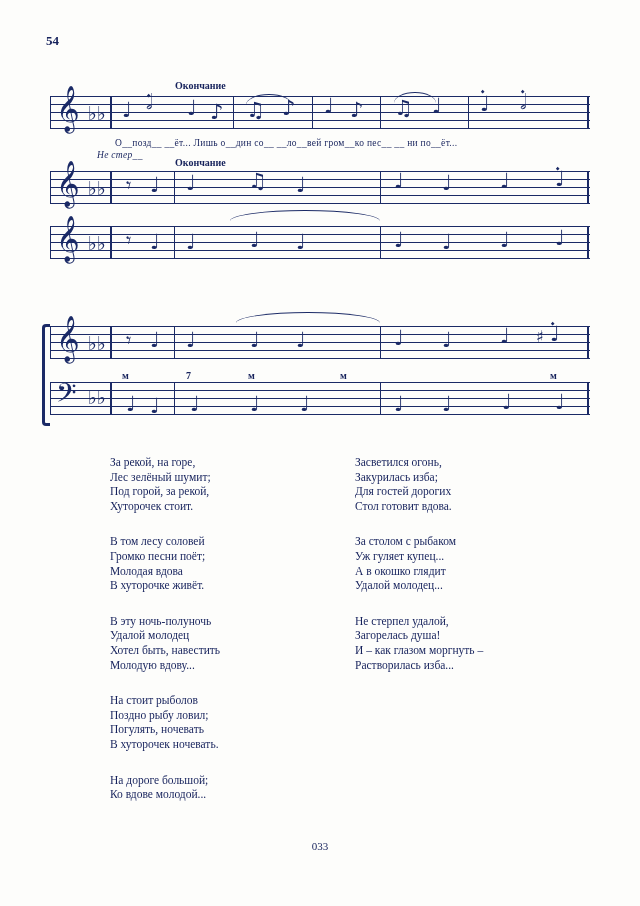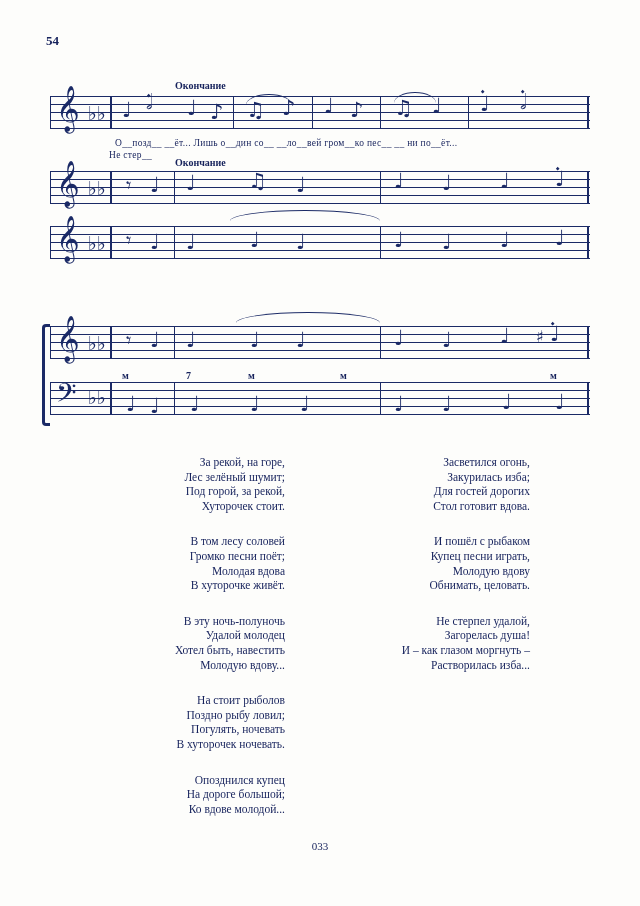--- a/index.html
+++ b/index.html
@@ -158,21 +158,20 @@
 
   
   .verses {
     position: absolute;
     top: 455px;
     left: 0;
     width: 640px;
     display: flex;
     justify-content: center;
     gap: 70px;
-    text-align: right;
   }
   .verse-col {
     width: 175px;
   }
   .stanza {
     margin-bottom: 21px;
   }
   .stanza div {
     font-size: 11.5px;
     line-height: 14.6px;
@@ -226,21 +225,21 @@
         <div class="note" style="left:470px;top:-4px;">𝅗𝅥</div>
 
         <div class="slur" style="left:196px;top:-2px;width:46px;"></div>
         <div class="slur" style="left:344px;top:-4px;width:42px;"></div>
 
         <div class="fermata" style="left:430px;top:-18px;">𝆺</div>
         <div class="fermata" style="left:470px;top:-18px;">𝆺</div>
       </div>
 
       <div class="lyricline" style="left:65px;top:52px;">О__позд__ __ёт... Лишь о__дин   со__ __ло__вей   гром__ко   пес__ __ ни  по__ёт...</div>
-      <div class="lyricline" style="left:59px;top:64px;">Не  стер__</div>
+      <div class="lyricline" style="left:47px;top:64px;font-style:italic;">Не  стер__</div>
     </div>
 
     <div class="system" style="top:95px;height:130px;">
       <div class="marking" style="left:125px;top:-4px;">Окончание</div>
 
       <div class="staff" style="top:10px;">
         <div class="line"></div>
         <div class="line"></div>
         <div class="line"></div>
         <div class="line"></div>
@@ -380,38 +379,37 @@
         <div>Хотел быть, навестить</div>
         <div>Молодую вдову...</div>
       </div>
       <div class="stanza">
         <div>На стоит рыболов</div>
         <div>Поздно рыбу ловил;</div>
         <div>Погулять, ночевать</div>
         <div>В хуторочек ночевать.</div>
       </div>
       <div class="stanza">
-        <div>Опозднился купец</div>
         <div>На дороге большой;</div>
         <div>Ко вдове молодой...</div>
       </div>
     </div>
 
     <div class="verse-col">
       <div class="stanza">
         <div>Засветился огонь,</div>
         <div>Закурилась изба;</div>
         <div>Для гостей дорогих</div>
         <div>Стол готовит вдова.</div>
       </div>
       <div class="stanza">
-        <div>И пошёл с рыбаком</div>
-        <div>Купец песни играть,</div>
-        <div>Молодую вдову</div>
-        <div>Обнимать, целовать.</div>
+        <div>За столом с рыбаком</div>
+        <div>Уж гуляет купец...</div>
+        <div>А в окошко глядит</div>
+        <div>Удалой молодец...</div>
       </div>
       <div class="stanza">
         <div>Не стерпел удалой,</div>
         <div>Загорелась душа!</div>
         <div>И – как глазом моргнуть –</div>
         <div>Растворилась изба...</div>
       </div>
     </div>
 
   </div>

